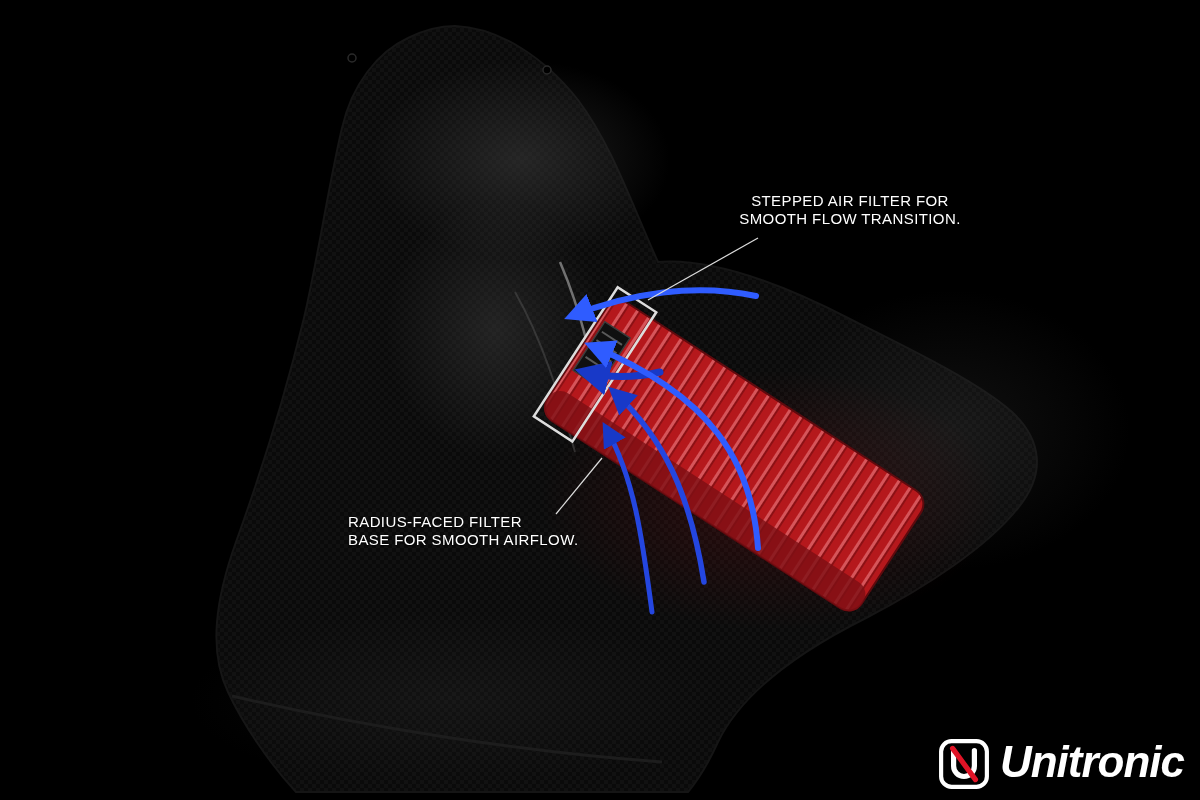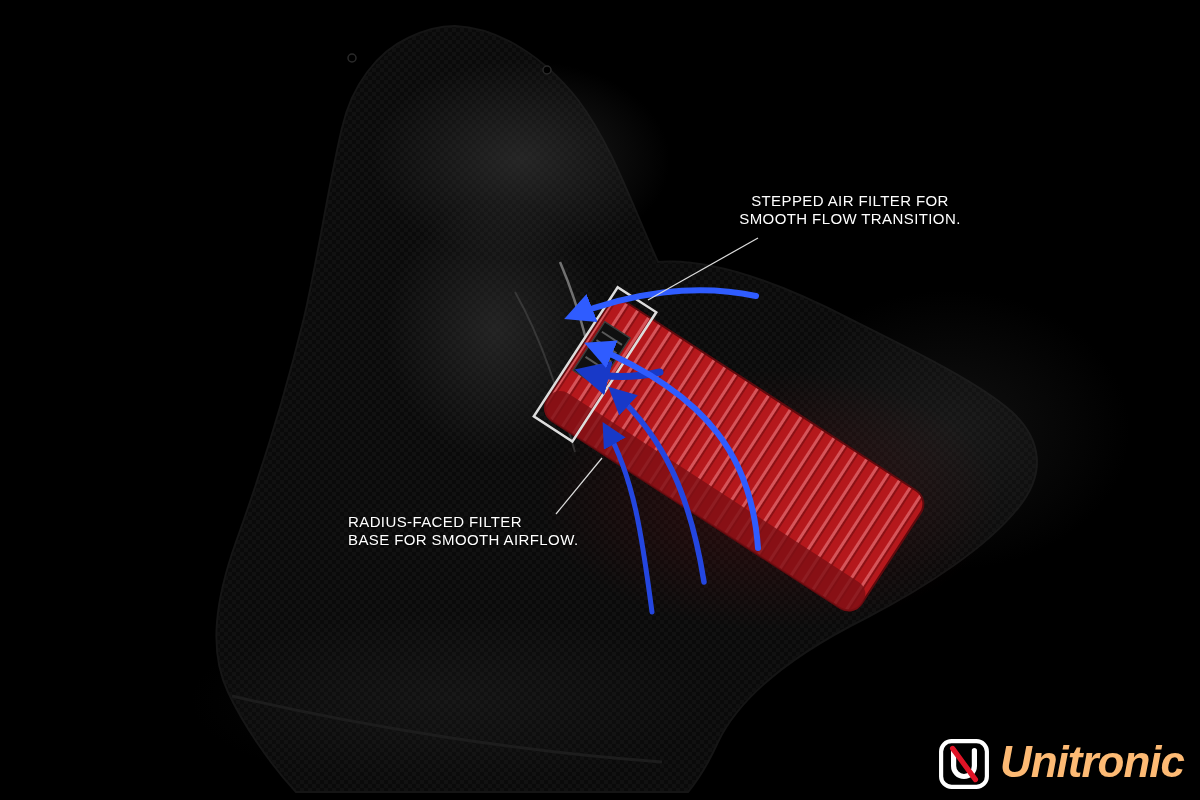--- a/index.html
+++ b/index.html
@@ -11,21 +11,21 @@
   svg.scene { position:absolute; left:0; top:0; }
   .callout {
     position:absolute; color: var(--annotation-text, #fff);
     font-size:15px; line-height:18px; letter-spacing:0.4px;
     text-shadow:0 1px 2px #000;
   }
   .callout-top  { left:700px; top:192px; width:300px; text-align:center; }
   .callout-bottom { left:348px; top:513px; text-align:left; }
   .logo {
     position:absolute; right:16px; bottom:10px;
-    display:flex; align-items:center; gap:10px; color:#fdba74;
+    display:flex; align-items:center; gap:10px; color:#ffffff;
   }
   .logo-text {
     font-size:44px; font-weight:bold; font-style:italic; letter-spacing:-1px;
     transform:translateY(-2px);
   }
 </style>
 </head>
 <body>
 
 <div class="stage">

